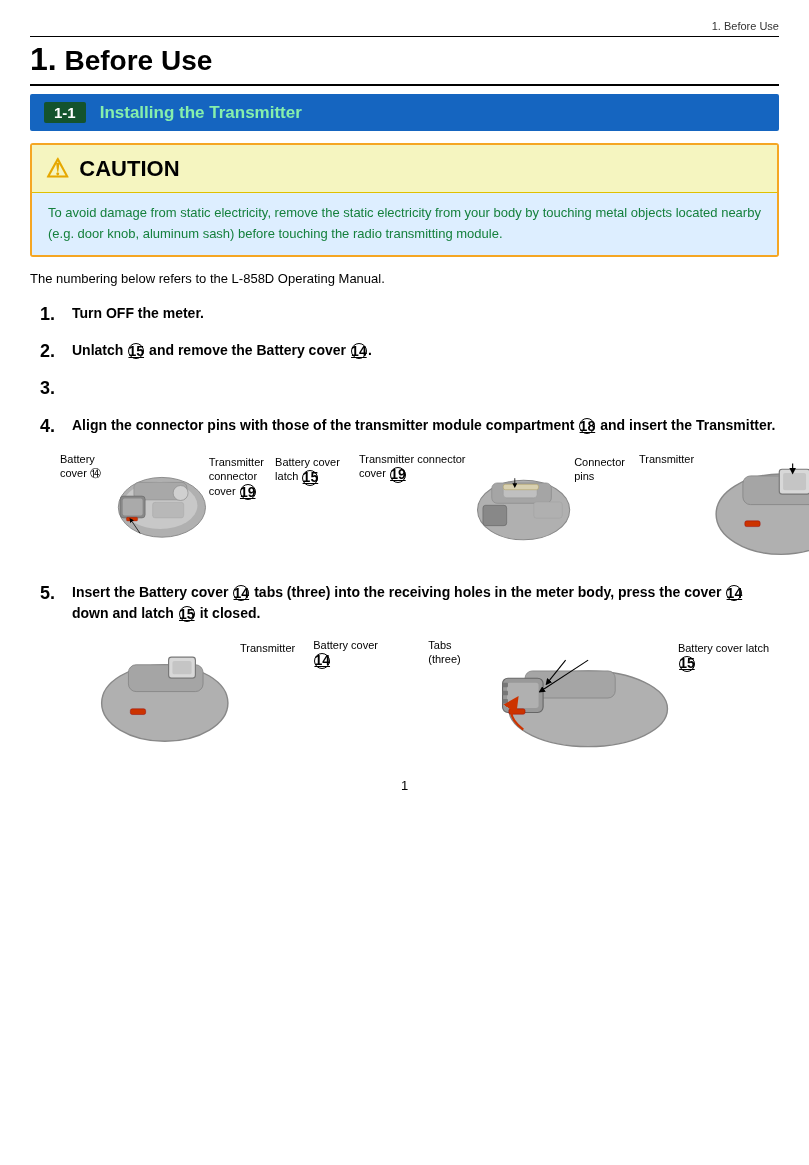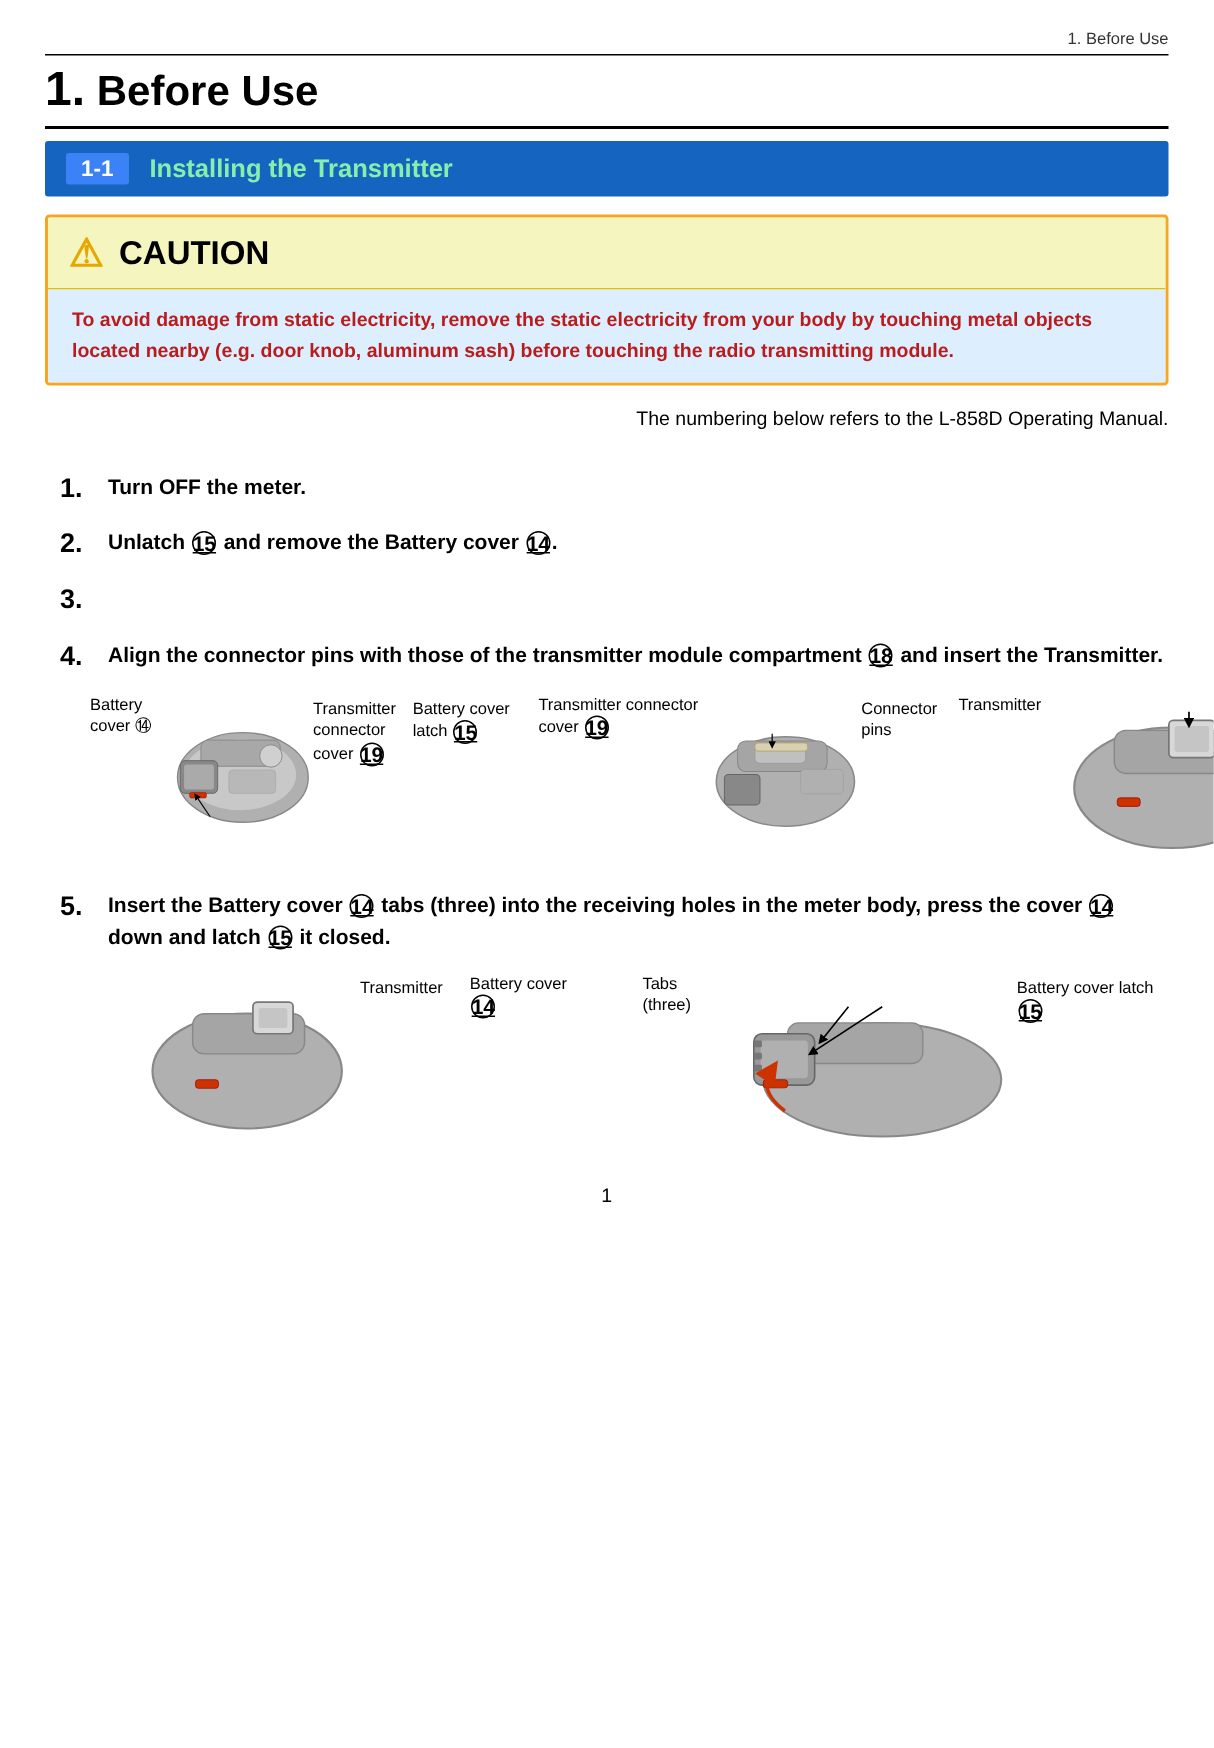--- a/index.html
+++ b/index.html
@@ -40,21 +40,21 @@
     .section-header {
       display: flex;
       align-items: center;
       background: #1565c0;
       color: #fff;
       padding: 8px 14px;
       margin-bottom: 12px;
       border-radius: 2px;
     }
     .section-num {
-      background: #3b82f6;
+      background: #14532d;
       color: #fff;
       font-weight: bold;
       font-size: 15px;
       padding: 2px 10px;
       margin-right: 14px;
       border-radius: 2px;
     }
     .section-title {
       font-weight: bold;
       font-size: 17px;
@@ -79,31 +79,30 @@
     }
     .caution-icon {
       color: #e6a800;
       font-size: 26px;
       margin-right: 10px;
       font-weight: bold;
     }
     .caution-body {
       background: #ddeeff;
       padding: 10px 16px;
-      font-weight: bold;
+      font-weight: normal;
       font-size: 13px;
       line-height: 1.6;
-      color: #b91c1c;
+      color: #15803d;
     }
 
     
     .intro-text {
-      margin-bottom: 28px;
+      margin-bottom: 17px;
       font-size: 13px;
-      text-align: right;
     }
 
     
     .steps-container {
       margin-left: 10px;
     }
     .step {
       display: flex;
       align-items: flex-start;
       margin-bottom: 14px;

